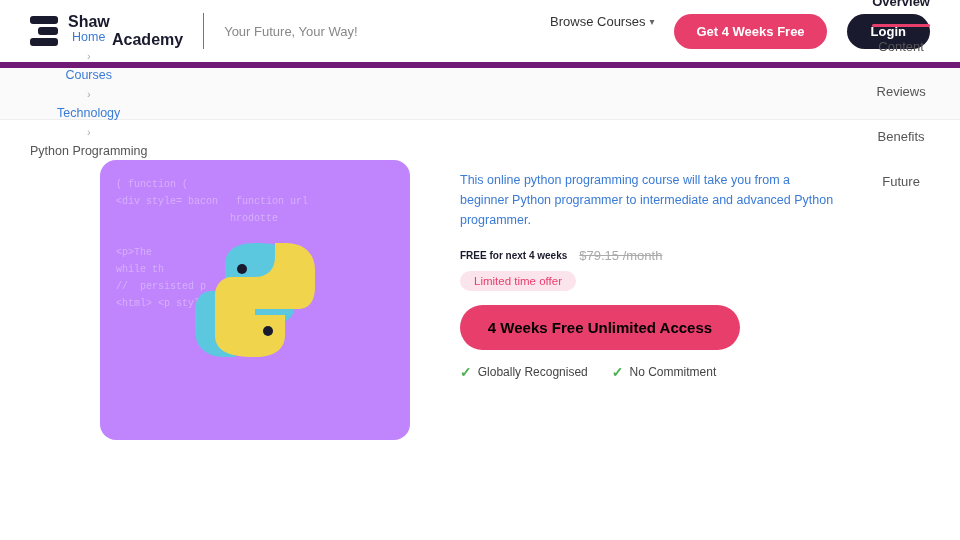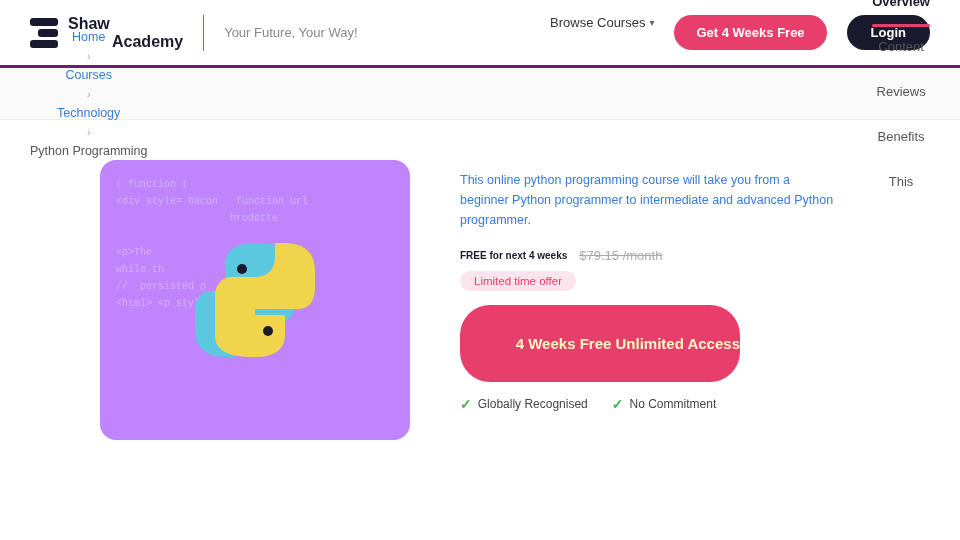--- a/index.html
+++ b/index.html
@@ -4,21 +4,21 @@
   <style>
     * { margin: 0; padding: 0; box-sizing: border-box; }
     body { font-family: 'Segoe UI', Arial, sans-serif; background: #fff; width: 960px; height: 540px; overflow: hidden; }
 
     
     .header {
       display: flex;
       align-items: center;
       padding: 11px 30px;
       height: 68px;
-      border-bottom: 3px solid #701a75;
+      border-bottom: 6px solid #701a75;
       background: #fff;
     }
     .logo-area {
       display: flex;
       align-items: center;
       gap: 10px;
     }
     .logo-icon {
       display: flex;
       flex-direction: column;
@@ -209,27 +209,27 @@
       border-radius: 20px;
       padding: 4px 14px;
       font-size: 11.5px;
       font-weight: 500;
       margin-bottom: 14px;
     }
     .btn-access {
       display: block;
       width: 280px;
       background: #e83e6c;
-      color: #fef9c3;
+      color: #000000;
       border: none;
       border-radius: 30px;
-      padding: 30px 0;
+      padding: 14px 0;
       font-size: 15px;
       font-weight: 700;
-      text-align: right;
+      text-align: center;
       cursor: pointer;
       margin-bottom: 14px;
     }
     .badges-row {
       display: flex;
       align-items: center;
       gap: 24px;
     }
     .badge-item {
       display: flex;
@@ -279,21 +279,21 @@
     <span class="breadcrumb-sep">›</span>
     <span class="breadcrumb-item">Technology</span>
     <span class="breadcrumb-sep">›</span>
     <span class="breadcrumb-current">Python Programming</span>
   </nav>
   <div class="nav-tabs">
     <span class="nav-tab active">Overview</span>
     <span class="nav-tab">Content</span>
     <span class="nav-tab">Reviews</span>
     <span class="nav-tab">Benefits</span>
-    <span class="nav-tab">This</span>
+    <span class="nav-tab">Future</span>
   </div>
 </div>
 
 <div class="main-content">
 
   <div class="course-image-wrapper">
     <div class="code-bg">
       ( function (<br>
       &lt;div style= bacon &nbsp;&nbsp;function url<br>
       &nbsp;&nbsp;&nbsp;&nbsp;&nbsp;&nbsp;&nbsp;&nbsp;&nbsp;&nbsp;&nbsp;&nbsp;&nbsp;&nbsp;&nbsp;&nbsp;&nbsp;&nbsp;&nbsp;hrodotte<br>

